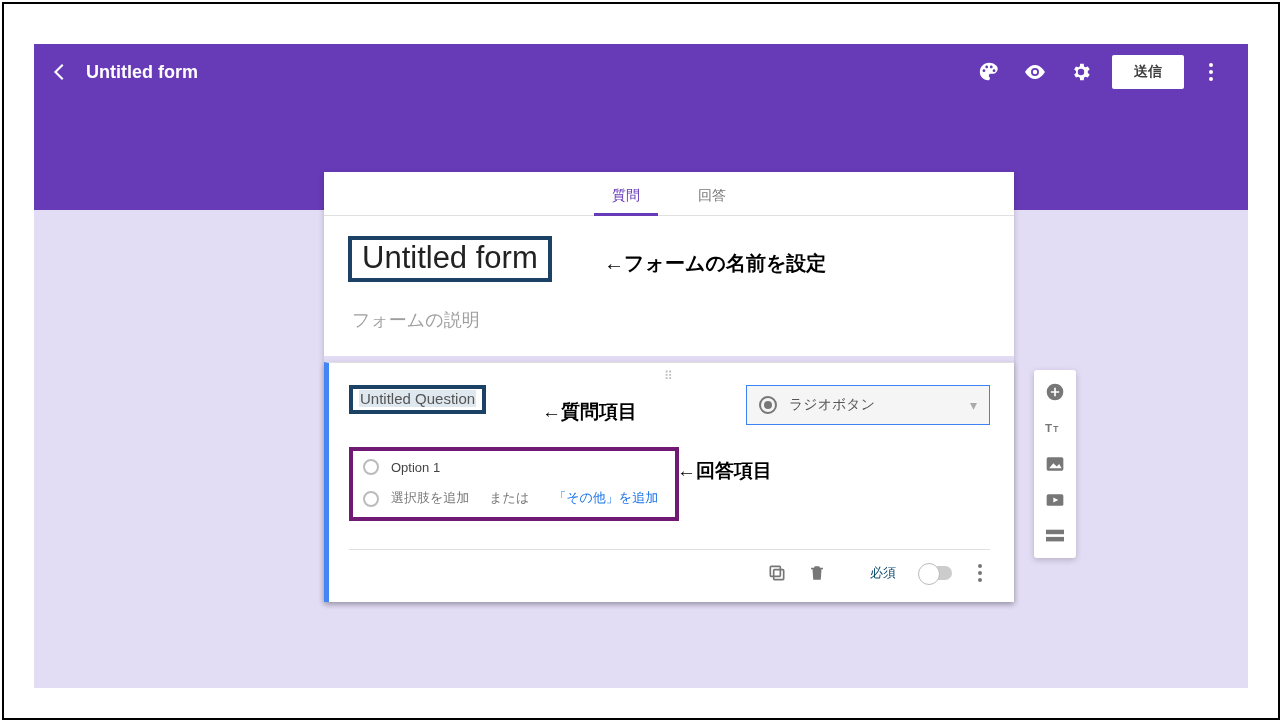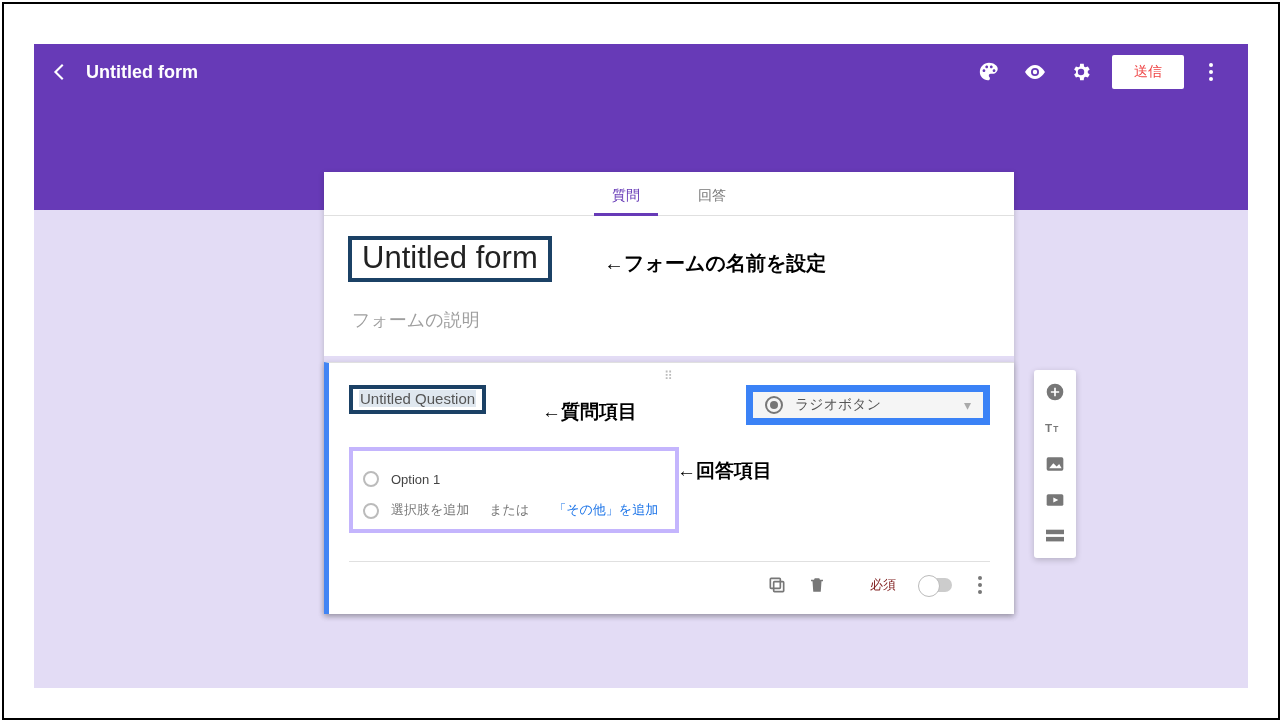--- a/index.html
+++ b/index.html
@@ -27,21 +27,21 @@
     align-items: center;
     height: 56px;
     padding: 0 14px;
     color: #fff;
   }
   .toolbar .back { width: 24px; height: 24px; display:flex; align-items:center; justify-content:center; cursor:pointer; }
   .toolbar .title { font-size: 18px; font-weight: bold; margin-left: 14px; }
   .toolbar .spacer { flex: 1; }
   .toolbar .ticon { width: 26px; height: 26px; margin: 0 10px; display:flex; align-items:center; justify-content:center; cursor:pointer; }
   .send-btn {
-    background: #fff; color: #ef4444; font-size: 14px; font-weight: 400;
+    background: #fff; color: #404040; font-size: 14px; font-weight: 700;
     padding: 8px 22px; border-radius: 2px; margin: 0 8px; cursor:pointer;
   }
   .form-card {
     position: absolute;
     left: 290px; top: 128px;
     width: 690px;
     box-shadow: 0 2px 6px rgba(0,0,0,.2);
   }
   .tabs {
     background: #fff; height: 44px;
@@ -69,40 +69,40 @@
     border-left: 5px solid #4285f4;
     padding: 6px 24px 18px 20px;
     position: relative;
   }
   .drag-dots { text-align:center; color:#bbb; font-size:12px; letter-spacing:2px; height:14px;}
   .q-row { display:flex; align-items:flex-start; gap:18px; margin-top:2px;}
   .q-title-box { border:4px solid #1b4165; display:inline-block; padding: 1px 6px 2px; }
   .q-title { font-size: 15px; color:#555; background: #dfe7ef; padding: 0 1px;}
   .q-type {
     margin-left:auto;
-    border: 7px solid #3b82f6; background:#f5f5f5;
+    border: 1px solid #3b82f6; background:#f5f5f5;
     height: 40px; width: 244px;
     display:flex; align-items:center; padding: 0 12px;
     font-size: 14px; color:#555; position:relative; cursor:pointer;
   }
   .q-type .radio-dot {
     width:18px; height:18px; border:2px solid #777; border-radius:50%;
     margin-right: 12px; display:flex; align-items:center; justify-content:center;
   }
   .q-type .radio-dot::after{ content:""; width:8px; height:8px; background:#777; border-radius:50%;}
   .q-type .caret { margin-left:auto; color:#aaa; }
-  .options-box { border:4px solid #c4b5fd; margin-top: 22px; width: 330px; padding: 16px 10px 10px;}
+  .options-box { border:4px solid #701a75; margin-top: 22px; width: 330px; padding: 4px 10px 10px;}
   .opt-row { display:flex; align-items:center; font-size:13px; color:#444; margin: 4px 0 14px;}
   .opt-circle { width:16px; height:16px; border:2px solid #bbb; border-radius:50%; margin-right:12px;}
   .opt-add { font-size:13px; color:#777; display:flex; align-items:flex-end;}
   .opt-add .link { color:#1a73e8; margin-left:4px;}
   .divider { height:1px; background:#e0e0e0; margin: 28px 0 12px;}
   .q-footer { display:flex; align-items:center; justify-content:flex-end; gap: 18px; color:#777;}
   .q-footer .ic { width:22px; height:22px; display:flex; align-items:center; justify-content:center; cursor:pointer;}
-  .req { font-size: 13px; color:#7f1d1d; margin-left: 24px;}
+  .req { font-size: 13px; color:#0c4a6e; margin-left: 24px;}
   .toggle {
     width: 32px; height:14px; background:#ccc; border-radius:10px; position:relative; margin-left:6px; cursor:pointer;
   }
   .toggle::after{ content:""; position:absolute; left:-2px; top:-3px; width:20px; height:20px; background:#fff; border:1px solid #bbb; border-radius:50%;}
   .vmore{ width:20px; display:flex; flex-direction:column; align-items:center; gap:3px; cursor:pointer;}
   .vmore span{ width:4px; height:4px; background:#777; border-radius:50%;}
   .side-toolbar {
     position:absolute; left: 1000px; top: 326px;
     width: 42px; background:#fff; box-shadow: 0 2px 6px rgba(0,0,0,.2);
     border-radius: 3px; padding: 6px 0;

